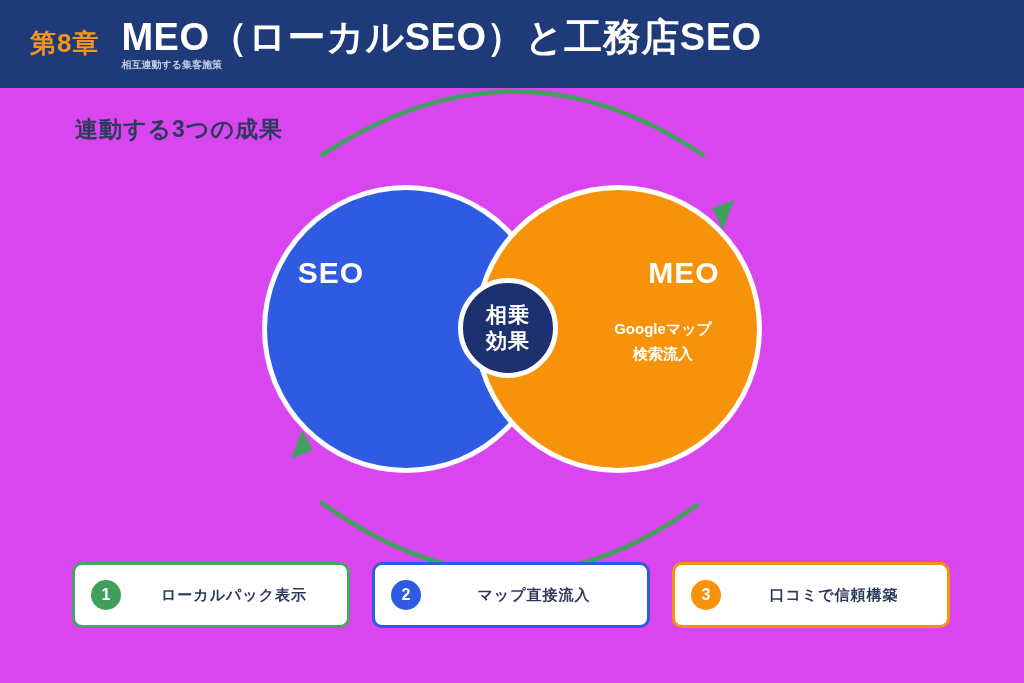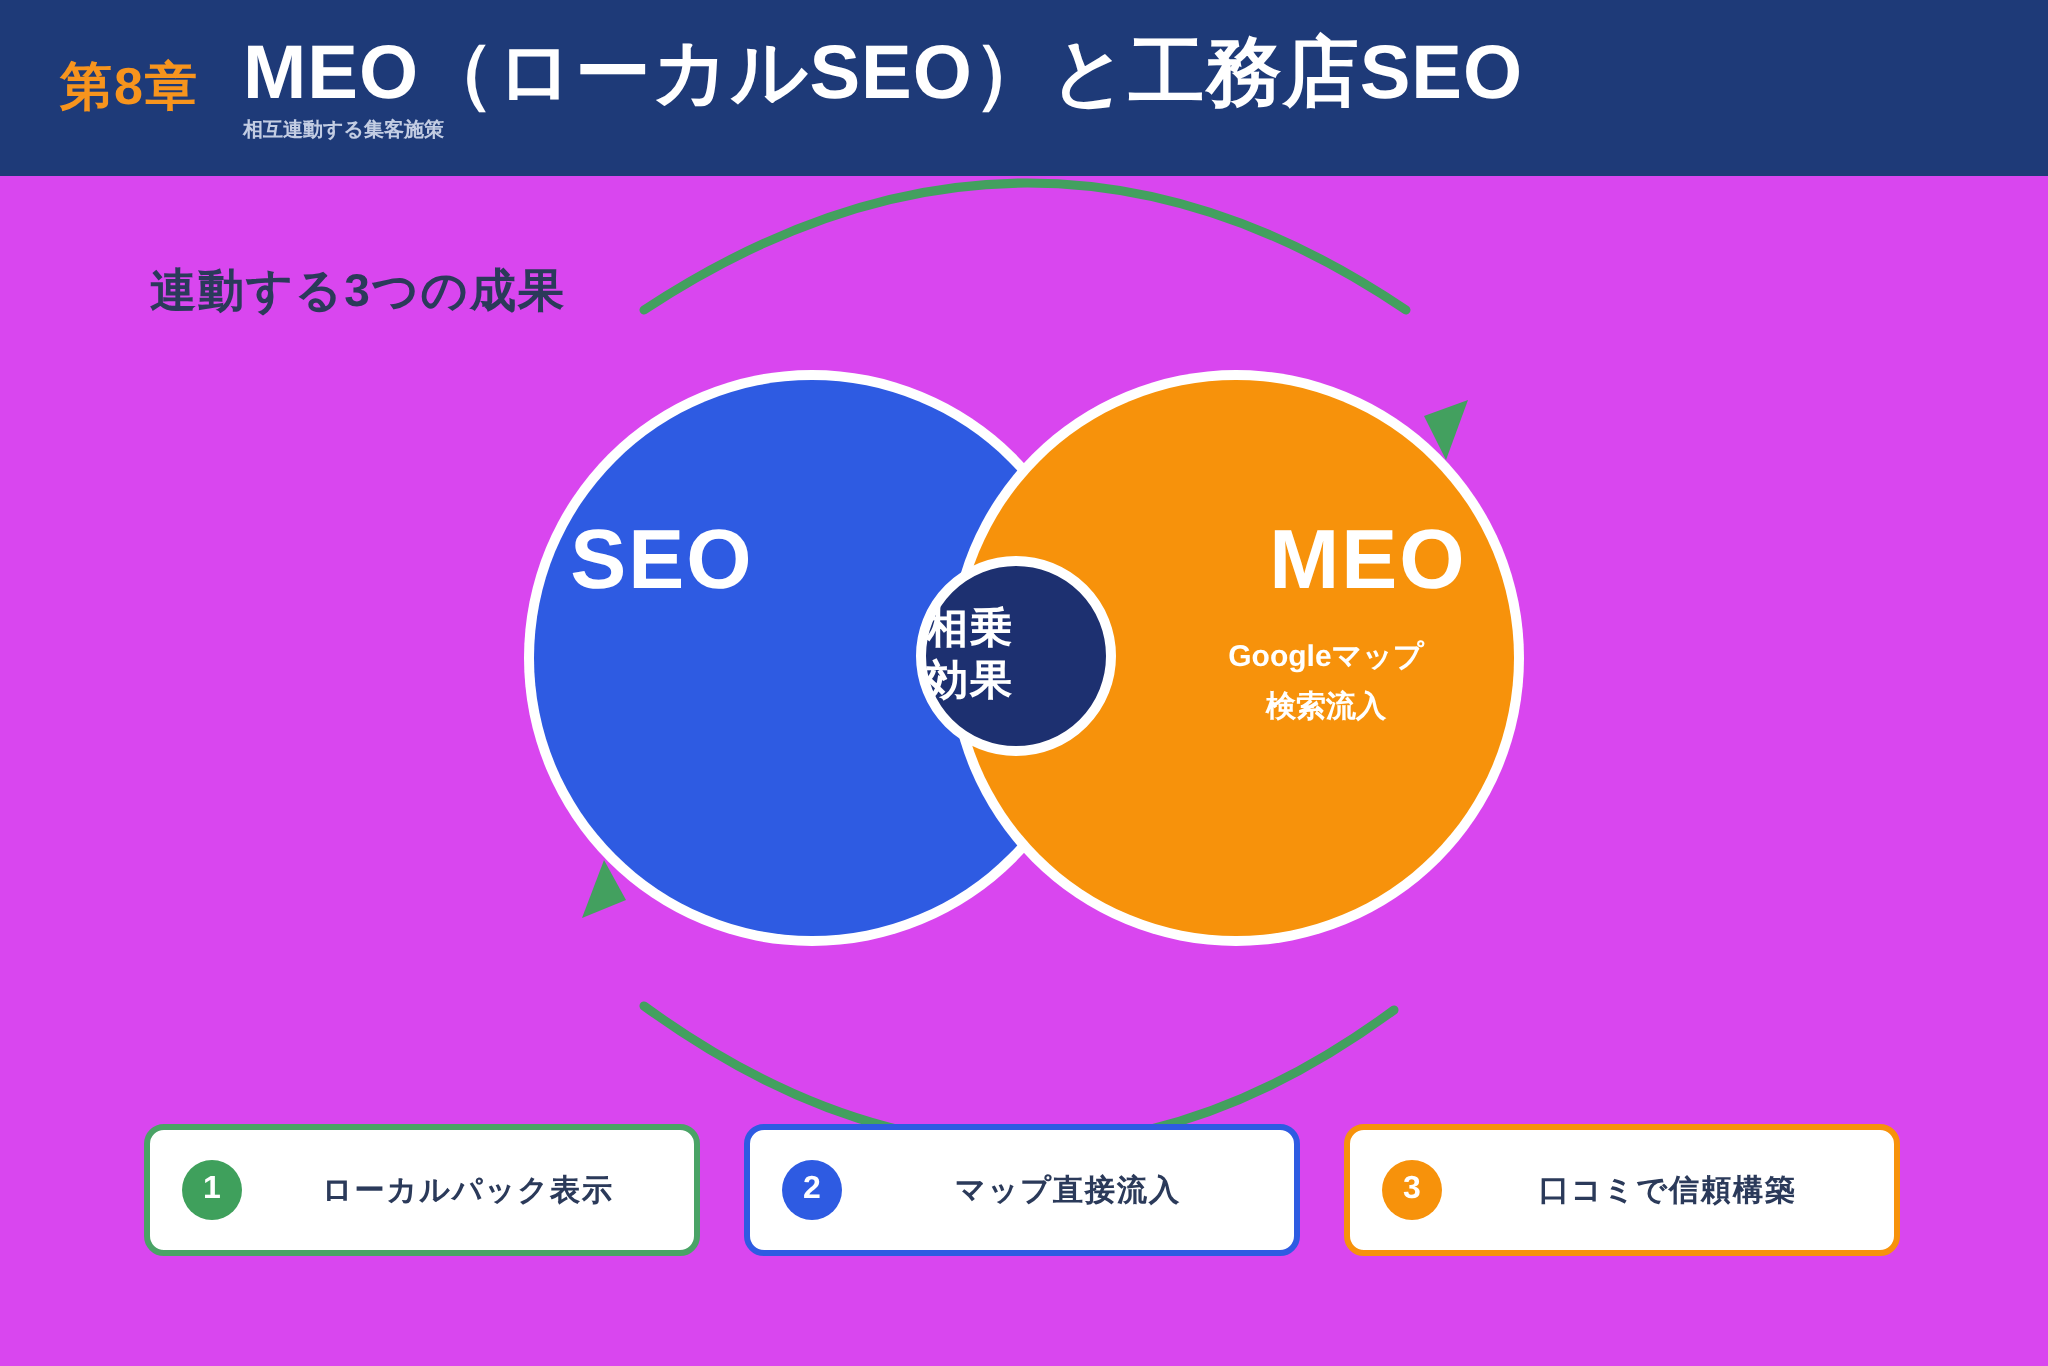--- a/index.html
+++ b/index.html
@@ -57,21 +57,20 @@
     height: 595px;
   }
   .section-title {
     position: absolute;
     left: 75px; top: 26px;
     font-size: 23px;
     font-weight: 700;
     color: #2b3a5a;
     letter-spacing: 1px;
     z-index: 4;
-    margin-top: 16px;
   }
 
   
   .cycle-svg {
     position: absolute;
     inset: 0;
     width: 1024px;
     height: 595px;
     z-index: 1;
   }
@@ -93,30 +92,30 @@
     border-radius: 50%;
     background: #1d3070;
     border: 5px solid #ffffff;
     color: #ffffff;
     font-size: 21px;
     font-weight: 700;
     line-height: 26px;
     letter-spacing: 1px;
     display: flex;
     flex-direction: column;
-    align-items: flex-start;
+    align-items: center;
     justify-content: center;
     text-align: center;
     z-index: 3;
   }
   .venn-label {
     position: absolute;
     transform: translateX(-50%);
     color: #ffffff;
-    font-size: 42px;
+    font-size: 30px;
     font-weight: 700;
     letter-spacing: 1px;
     z-index: 3;
     white-space: nowrap;
   }
   .venn-label-seo { left: 331px; top: 168px; }
   .venn-label-meo { left: 684px; top: 168px; }
   .venn-sub {
     position: absolute;
     transform: translateX(-50%);

